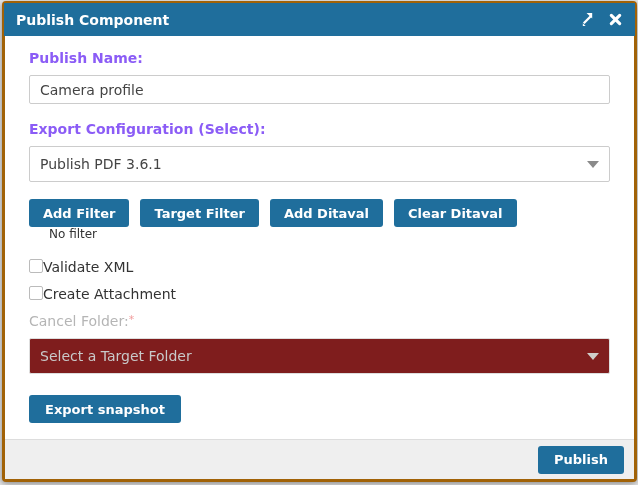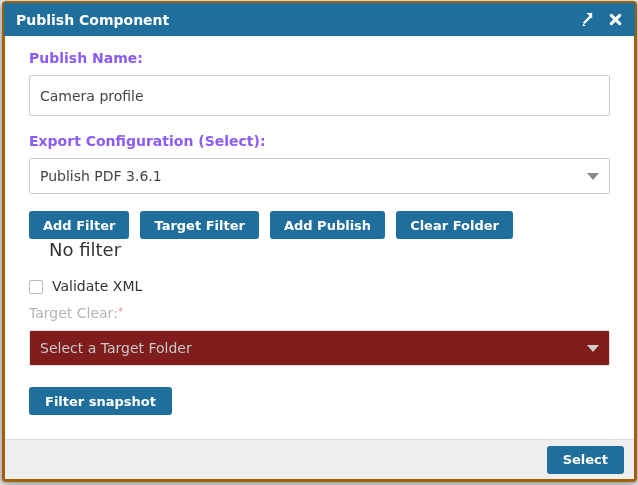--- a/index.html
+++ b/index.html
@@ -45,21 +45,21 @@
     overflow: hidden;
   }
   .field-label {
     font-size: 14px;
     font-weight: 700;
     color: #8b5cf6;
     margin-bottom: 9px;
   }
   .text-input {
     width: 100%;
-    height: 41px;
+    height: 29px;
     border: 1px solid #cccccc;
     border-radius: 2px;
     font-family: "DejaVu Sans", "Liberation Sans", sans-serif;
     font-size: 14px;
     color: #444444;
     padding: 0 10px;
     margin-bottom: 17px;
     outline: none;
   }
   .select-box {
@@ -92,29 +92,28 @@
     border-radius: 3px;
     font-family: "DejaVu Sans", "Liberation Sans", sans-serif;
     font-weight: 700;
     font-size: 13px;
     height: 28px;
     cursor: pointer;
   }
   .filter-row { display: flex; gap: 11px; margin-bottom: 0; }
   .filter-row .btn { min-width: 99px; padding: 0 14px; }
   .no-filter {
-    font-size: 18px;
+    font-size: 12px;
     color: #333333;
     margin-left: 20px;
     margin-bottom: 18px;
   }
   .check-row {
     display: flex;
-    align-items: flex-end;
-    gap: 9px;
+    align-items: flex-start;
     margin-bottom: 11px;
     font-size: 14px;
     color: #333333;
   }
   .check-row input[type=checkbox] {
     width: 14px; height: 14px;
     appearance: none;
     border: 1px solid #bbbbbb;
     border-radius: 2px;
     background: #ffffff;
@@ -183,36 +182,40 @@
 
     <div class="field-label">Export Configuration (Select):</div>
     <div class="select-box">
       <span class="sel-text">Publish PDF 3.6.1</span>
       <span class="caret"></span>
     </div>
 
     <div class="filter-row">
       <button class="btn">Add Filter</button>
       <button class="btn">Target Filter</button>
-      <button class="btn">Add Publish</button>
-      <button class="btn">Clear Folder</button>
+      <button class="btn">Add Ditaval</button>
+      <button class="btn">Clear Ditaval</button>
     </div>
     <div class="no-filter">No filter</div>
 
     <label class="check-row">
       <input type="checkbox" style="">
       <span>Validate XML</span>
     </label>
-
-    <div class="disabled-label"><span>Target Clear:</span><span class="req-star">*</span></div>
+    <label class="check-row">
+      <input type="checkbox" style="">
+      <span>Create Attachment</span>
+    </label>
+
+    <div class="disabled-label"><span>Cancel Folder:</span><span class="req-star">*</span></div>
     <div class="select-box disabled">
       <span class="sel-text">Select a Target Folder</span>
       <span class="caret"></span>
     </div>
 
-    <button class="btn snapshot-btn">Filter snapshot</button>
+    <button class="btn snapshot-btn">Export snapshot</button>
   </div>
 
   <div class="footer">
-    <button class="btn">Select</button>
+    <button class="btn">Publish</button>
   </div>
 
 </div>
 
 </body></html>

